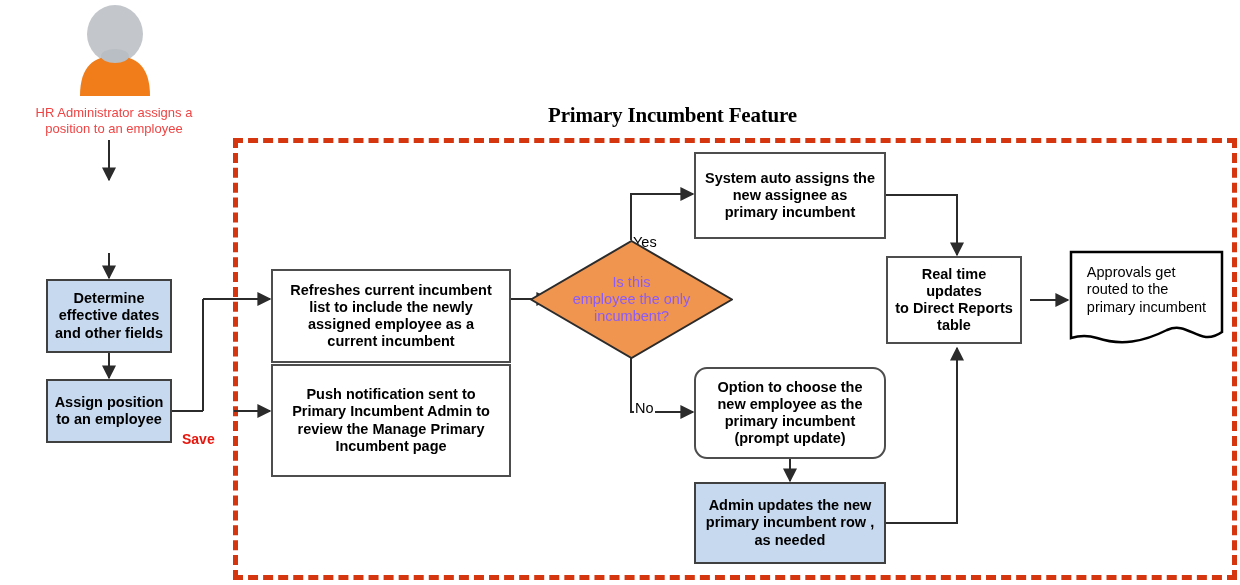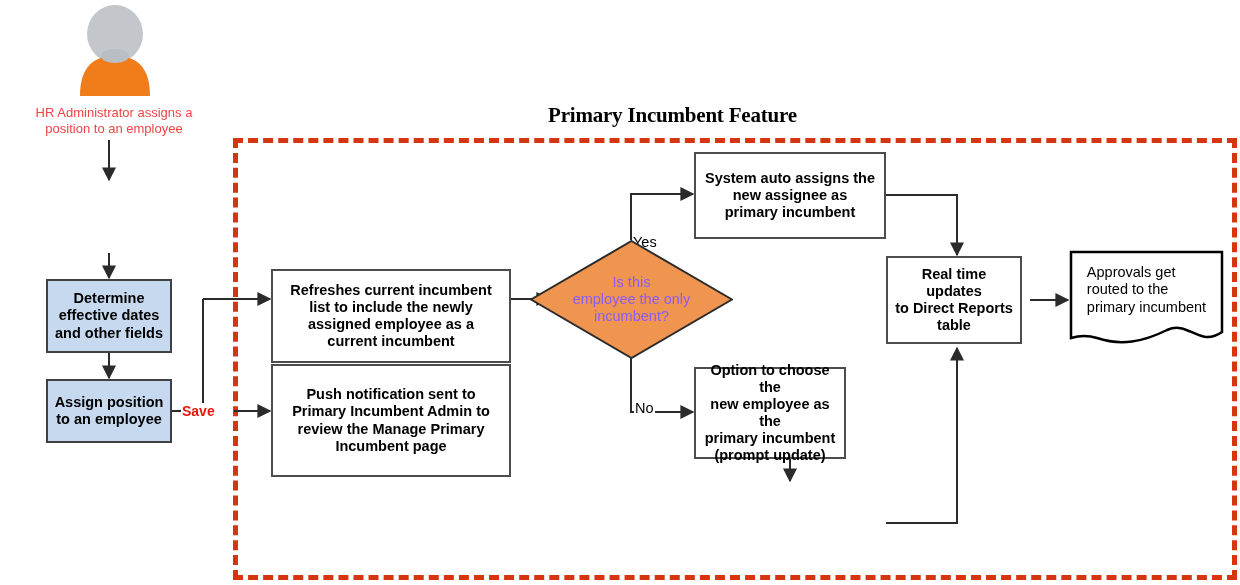--- a/index.html
+++ b/index.html
@@ -96,20 +96,21 @@
     font-size: 14.5px;
     color: #000;
     background: #ffffff;
     padding: 0 1px;
     white-space: nowrap;
   }
   .edge-label.save {
     color: #e8150d;
     font-weight: bold;
     font-size: 14px;
+    margin-top: 28px;
   }
   .avatar { position: absolute; }
 </style>
 </head>
 <body>
 
 <div id="canvas">
 
   <div class="dashed-region" style="left:233px; top:138px; width:1004px; height:442px;"></div>
 
@@ -192,25 +193,28 @@
     </svg>
     <div class="diamond-label">Is this
 employee the only
 incumbent?</div>
   </div>
 
   <div class="node box" style="left:694px; top:152px; width:192px; height:87px;">System auto assigns the
 new assignee as
 primary incumbent</div>
 
-  <div class="node box" style="left:694px; top:367px; width:152px; height:92px;">Option to choose the
+  <div class="node box" style="left:694px; top:367px; width:192px; height:92px;border-radius:13px;">Option to choose the
 new employee as the
 primary incumbent
 (prompt update)</div>
 
+  <div class="node box blue" style="left:694px; top:482px; width:192px; height:82px;">Admin updates the new
+primary incumbent row ,
+as needed</div>
 
   <div class="node box" style="left:886px; top:256px; width:136px; height:88px;">Real time updates
 to Direct Reports
 table</div>
 
   <div class="doc-wrap" style="left:1069px; top:250px; width:155px; height:96px;">
     <svg width="155" height="96" viewBox="0 0 155 96">
       <path d="M2,2 L153,2 L153,82
                C130,98 120,70 98,80
                C74,92 52,96 28,88

